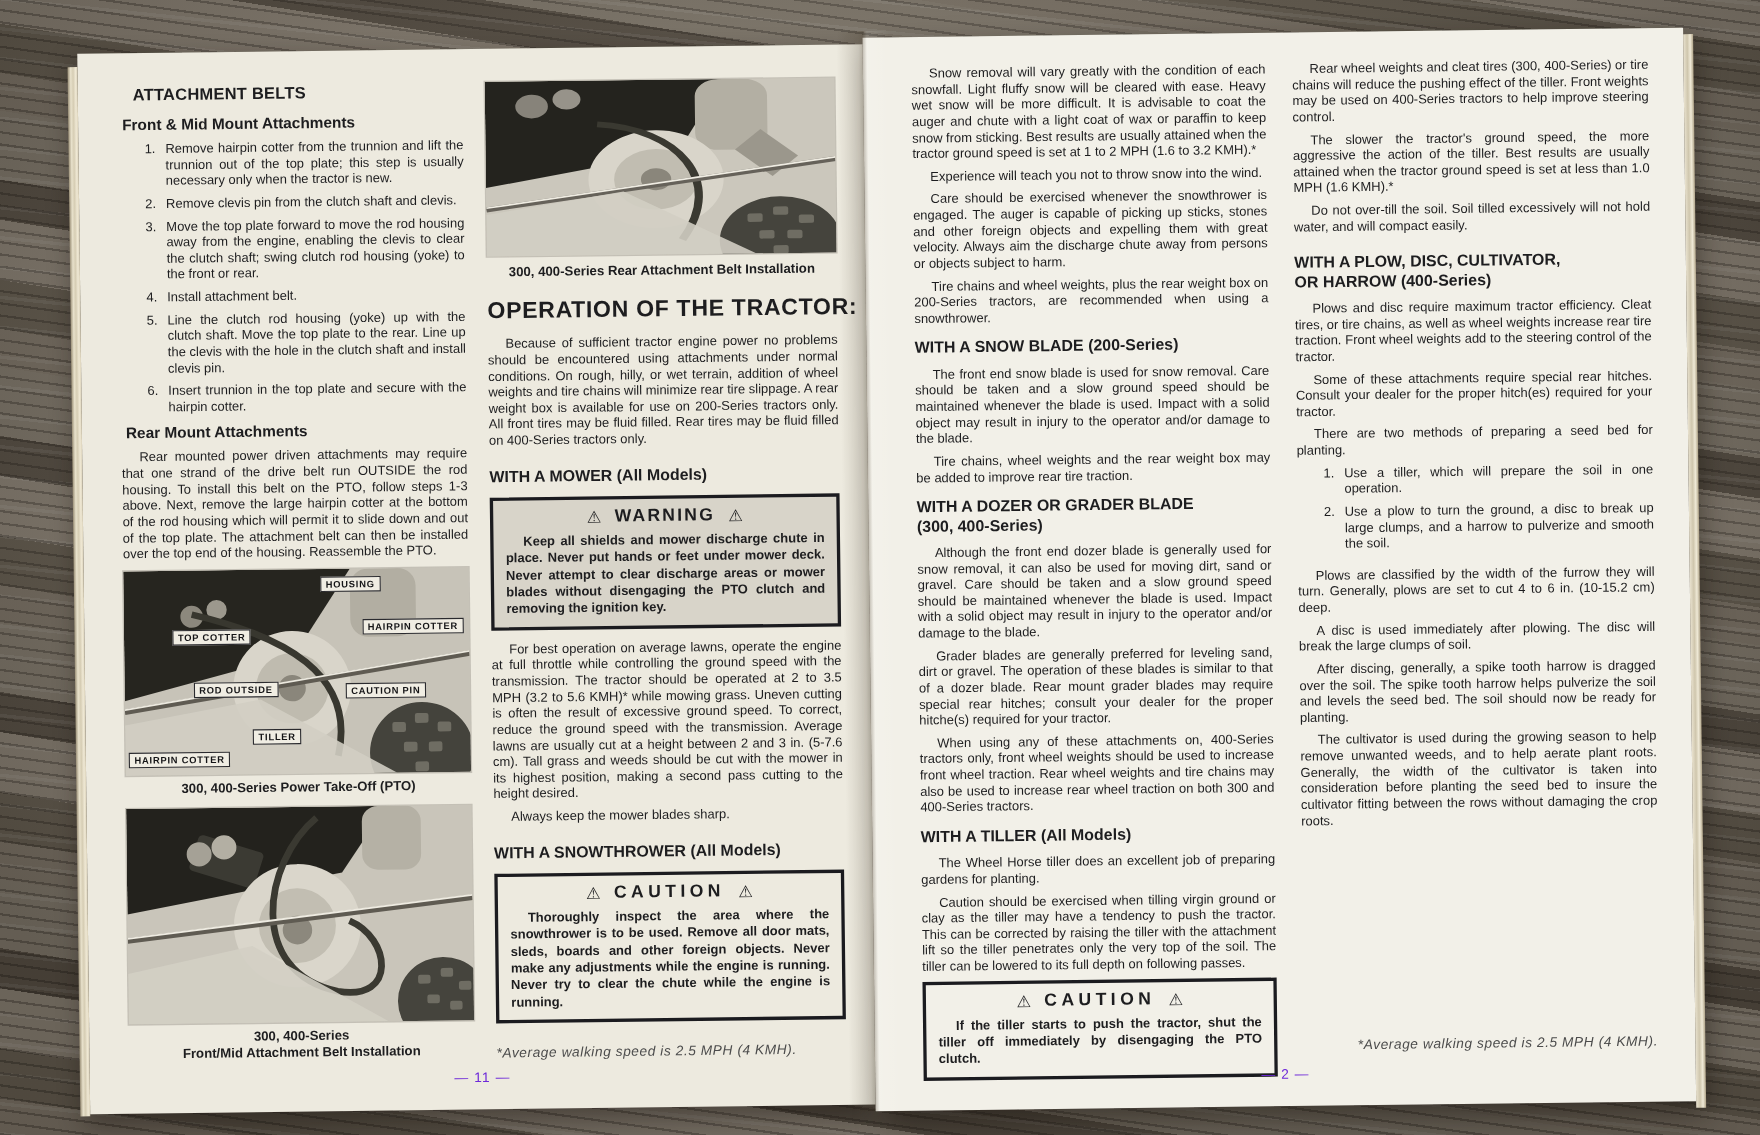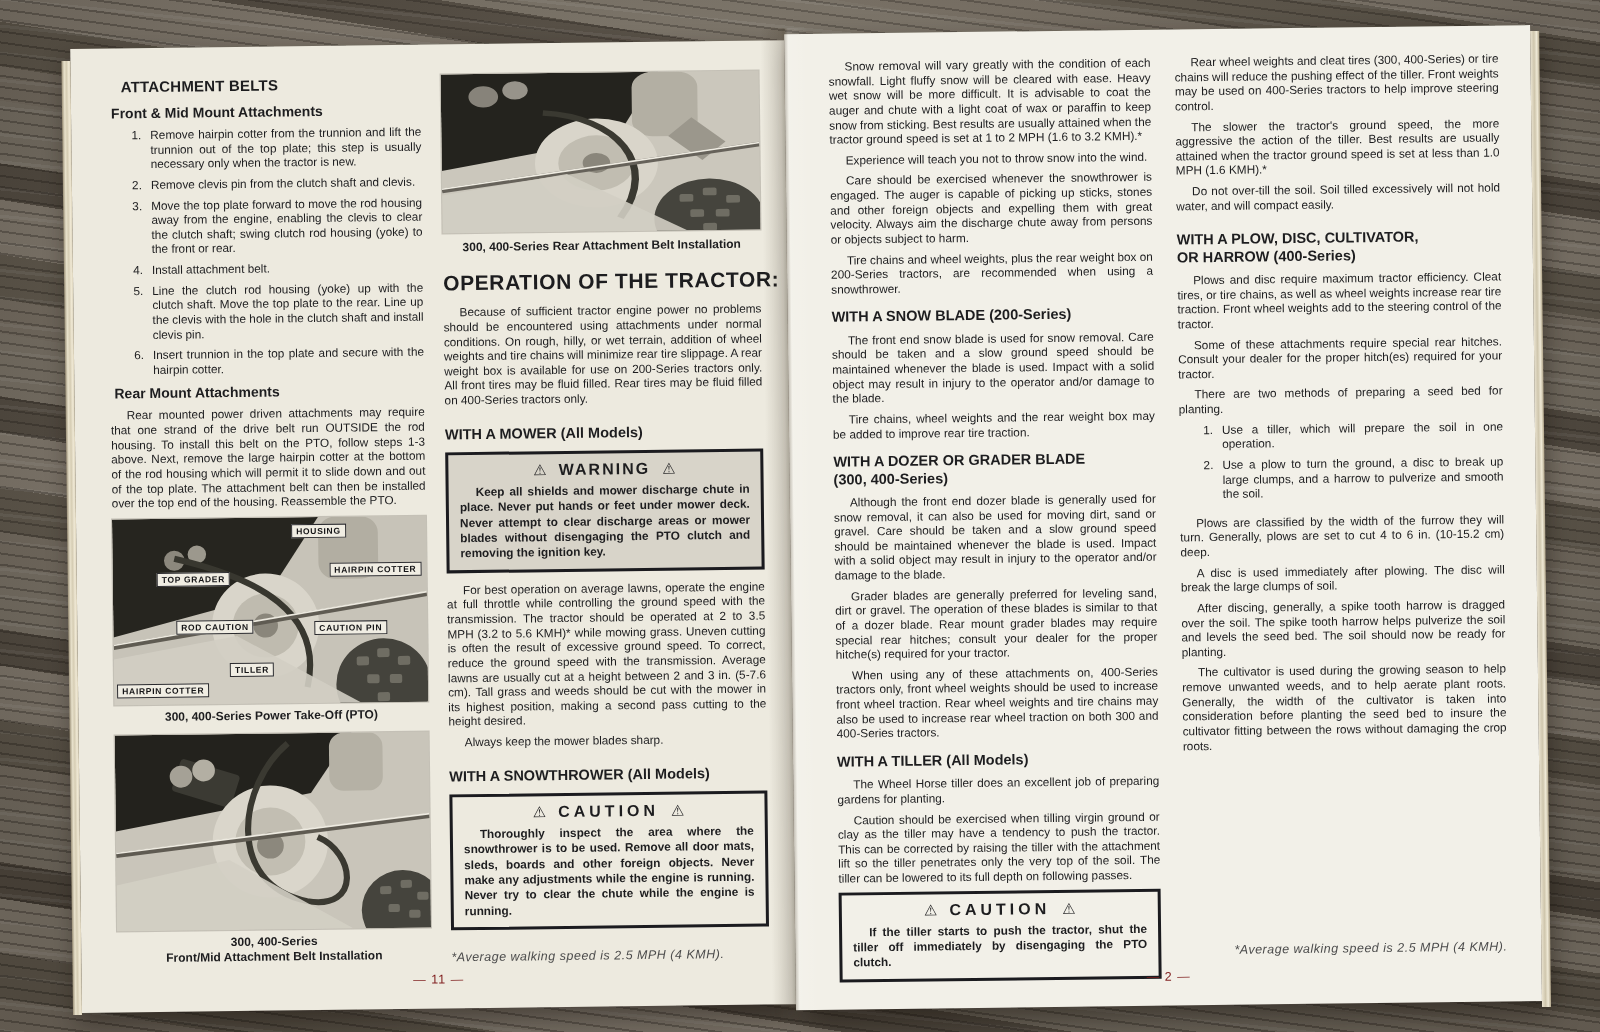--- a/index.html
+++ b/index.html
@@ -61,21 +61,21 @@
   .alert-title{display:flex;justify-content:center;align-items:center;gap:12px;
     font-weight:800;font-size:16px;margin:1px 0 5px;}
   .alert-title .t-warning{letter-spacing:2px;}
   .alert-title .t-caution{letter-spacing:4px;}
   .tri{font-size:15px;font-weight:normal;}
   .alert-text{font-weight:bold;font-size:11.8px;line-height:1.3;text-align:justify;text-indent:16px;}
 
   .footnote{font-style:italic;color:#4c4c4c;font-size:12.5px;letter-spacing:.5px;margin-top:10px;}
   .footnote--push{margin-top:auto;text-align:right;padding-right:2px;}
   .pagenum{position:absolute;bottom:22px;left:50%;transform:translateX(-50%);
-    font-size:12.5px;color:#7f1d1d;letter-spacing:1px;}
+    font-size:12.5px;color:#6d28d9;letter-spacing:1px;}
 </style>
 </head>
 <body>
 
 <div class="book">
 
   <div class="page page-left">
     <div class="pl-inner">
 
       <div class="colA">
@@ -131,22 +131,22 @@
                 <rect x="256" y="132" width="12" height="9" rx="2"></rect>
                 <rect x="276" y="140" width="12" height="9" rx="2"></rect>
                 <rect x="246" y="158" width="12" height="9" rx="2"></rect>
                 <rect x="268" y="158" width="12" height="9" rx="2"></rect>
                 <rect x="256" y="176" width="12" height="9" rx="2"></rect>
               </g>
             <polygon points="0,140 120,118 240,186 0,186" fill="#d2cec3" opacity=".9"></polygon>
           </svg>
           <span class="pto-label" style="left:57%;top:4%">HOUSING</span>
           <span class="pto-label" style="left:69%;top:25%">HAIRPIN COTTER</span>
-          <span class="pto-label" style="left:14%;top:29%">TOP GRADER</span>
-          <span class="pto-label" style="left:20%;top:55%">ROD CAUTION</span>
+          <span class="pto-label" style="left:14%;top:29%">TOP COTTER</span>
+          <span class="pto-label" style="left:20%;top:55%">ROD OUTSIDE</span>
           <span class="pto-label" style="left:64%;top:56%">CAUTION PIN</span>
           <span class="pto-label" style="left:37%;top:78%">TILLER</span>
           <span class="pto-label" style="left:1%;top:89%">HAIRPIN COTTER</span>
         </div>
         <div class="caption">300, 400-Series Power Take-Off (PTO)</div>
 
         <div class="photo ph-belt">
           <svg viewBox="0 0 305 196" preserveAspectRatio="none">
             <rect width="305" height="196" fill="#c9c5ba"></rect>
             <polygon points="0,0 230,0 190,60 0,96" fill="#23221d"></polygon>

